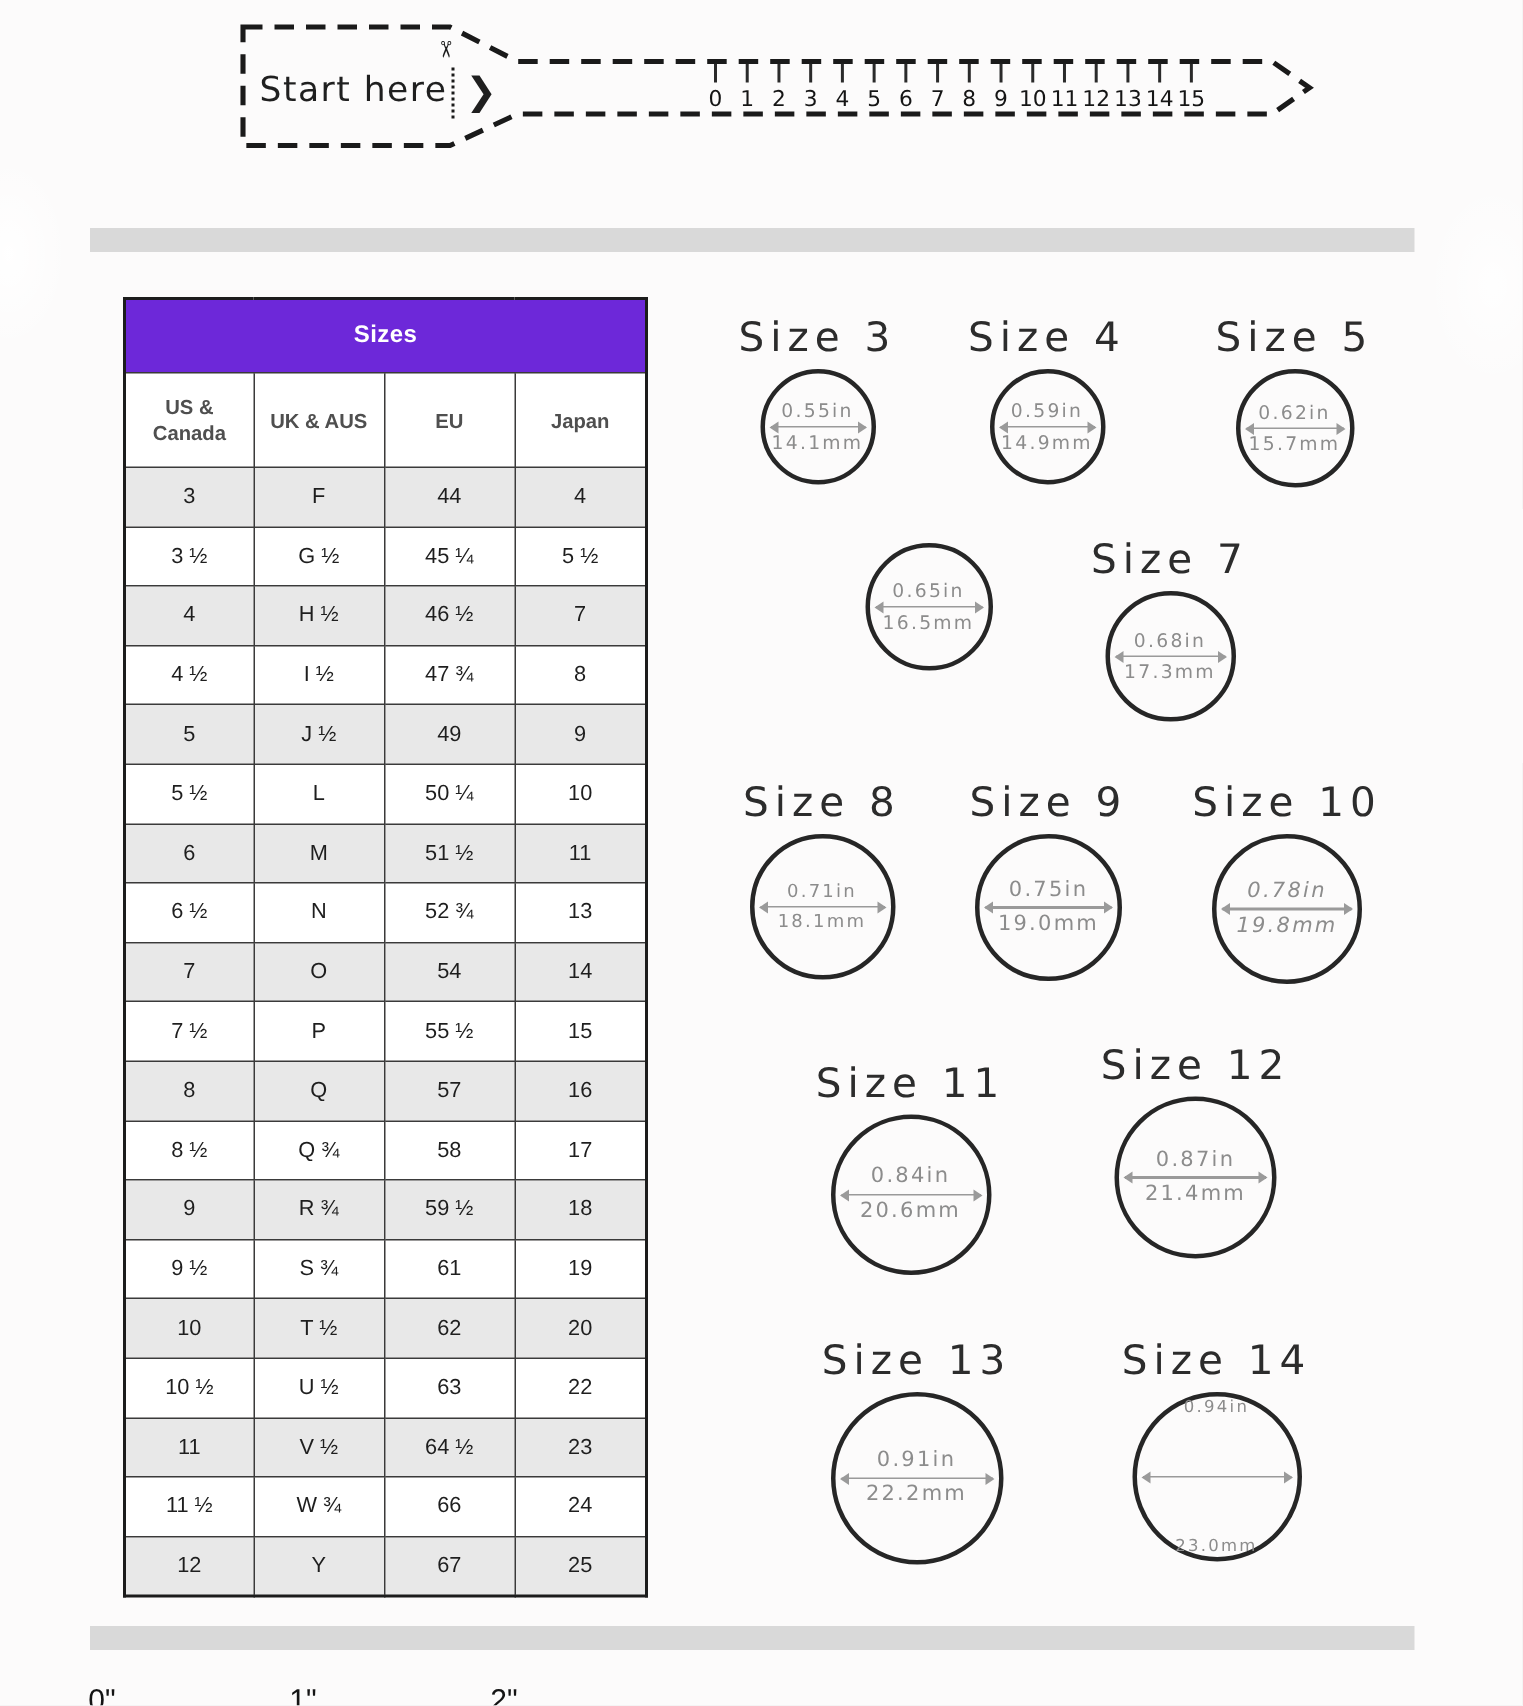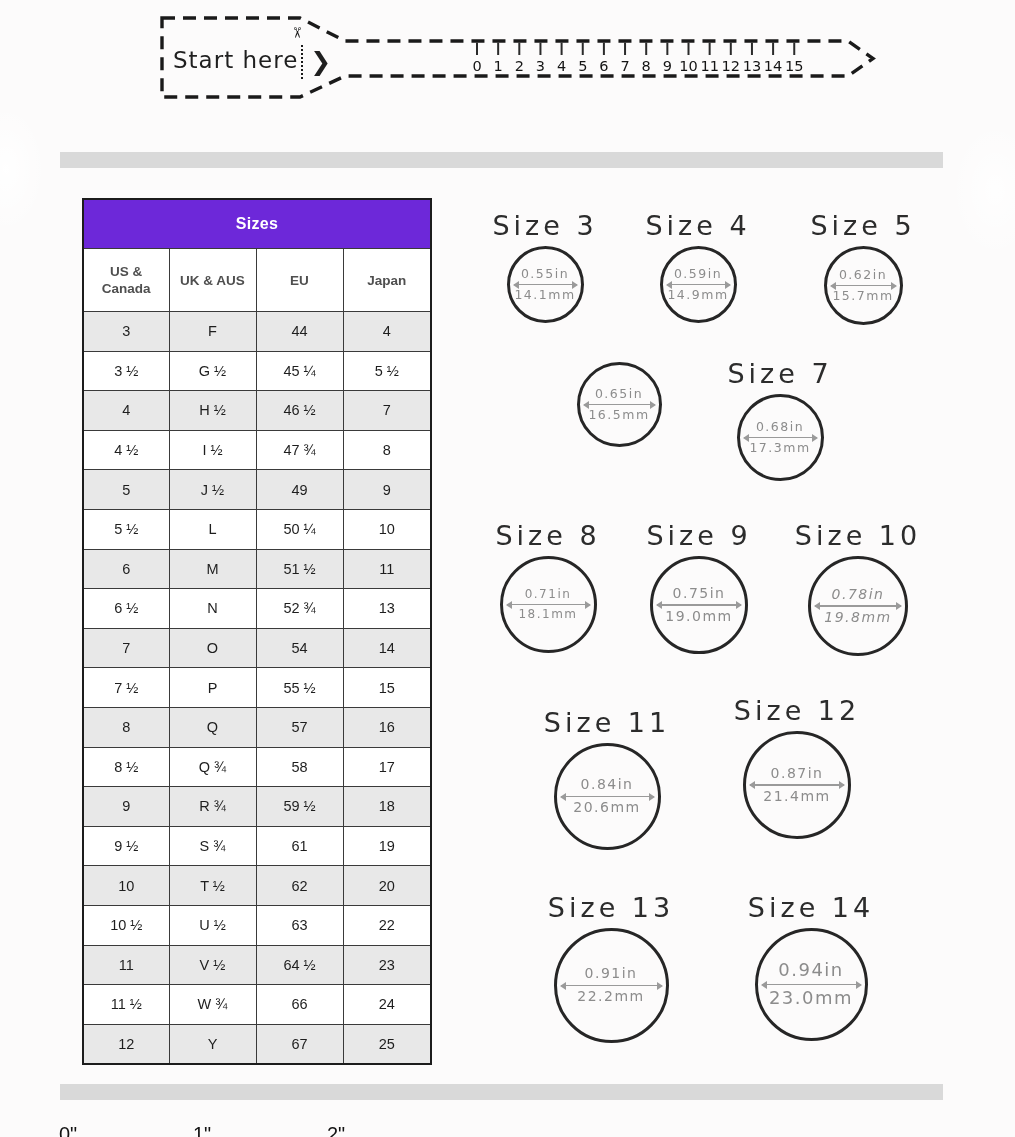--- a/index.html
+++ b/index.html
@@ -355,21 +355,21 @@
       <div class="ring-group" style="left: 516px; top: 892px;">
         <div class="ring-title">Size 13</div>
         <div class="ring-circle" style="width: 115px; height: 115px; font-size: 14px;">
           <div class="dim-in">0.91in</div>
           <div class="dim-arrow"></div>
           <div class="dim-mm">22.2mm</div>
         </div>
       </div>
       <div class="ring-group" style="left: 716px; top: 892px;">
         <div class="ring-title">Size 14</div>
-        <div class="ring-circle" style="width: 113px; height: 113px; font-size: 18px;">
+        <div class="ring-circle" style="width: 113px; height: 113px; font-size: 11px; justify-content: space-between;">
           <div class="dim-in">0.94in</div>
           <div class="dim-arrow"></div>
           <div class="dim-mm">23.0mm</div>
         </div>
       </div>
     </div>
 
   <div class="divider bottom"></div>
 
   <span class="bottom-ruler-label" style="left:46px">0"</span>

